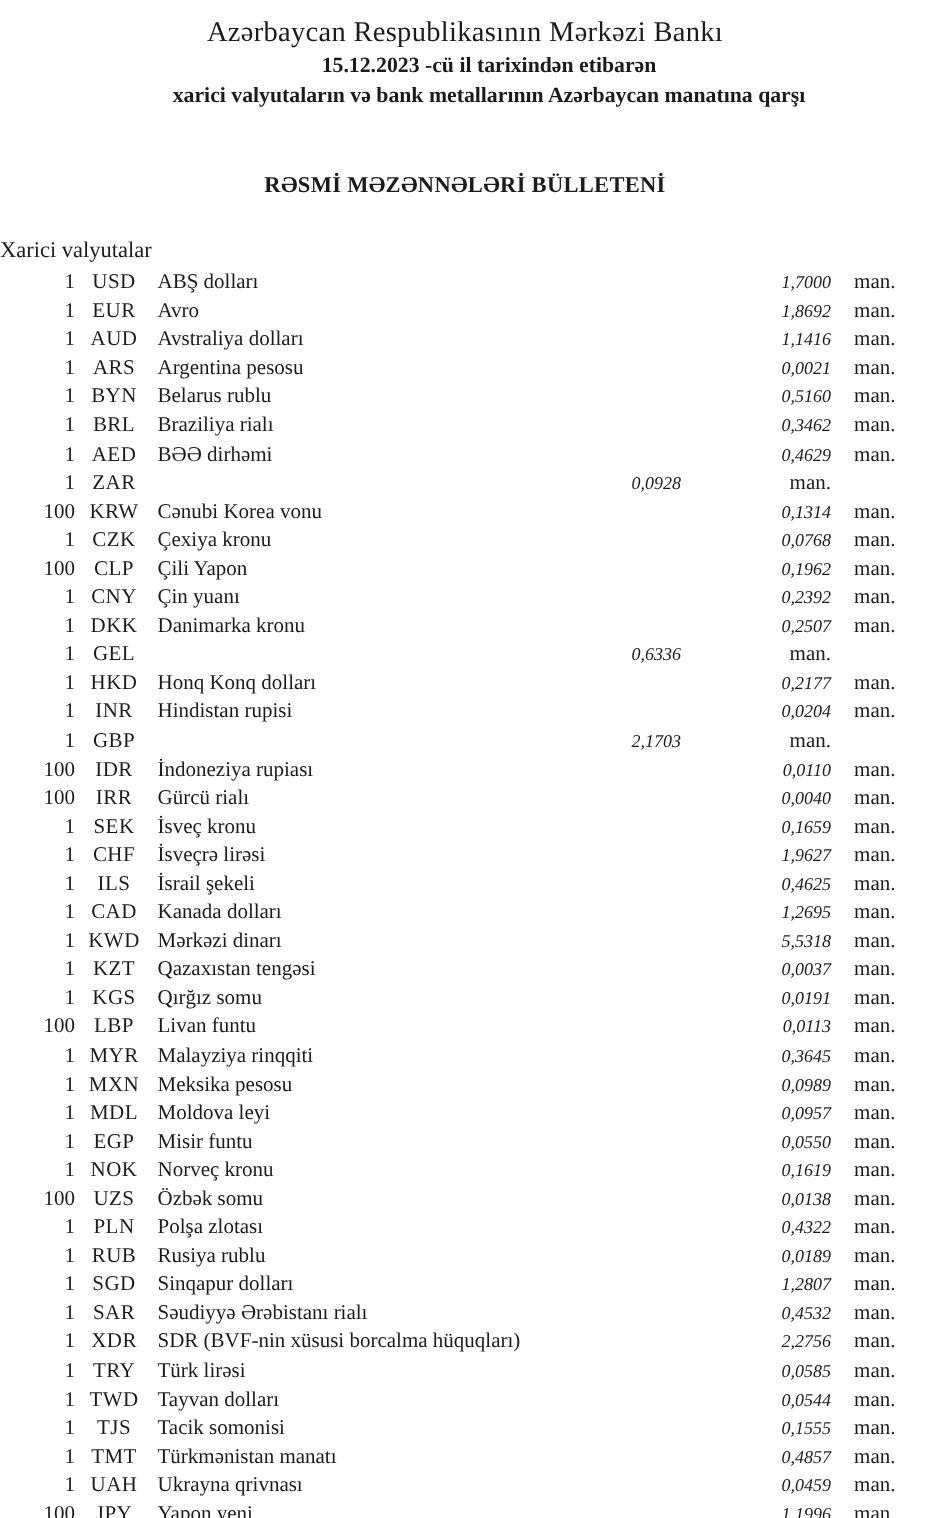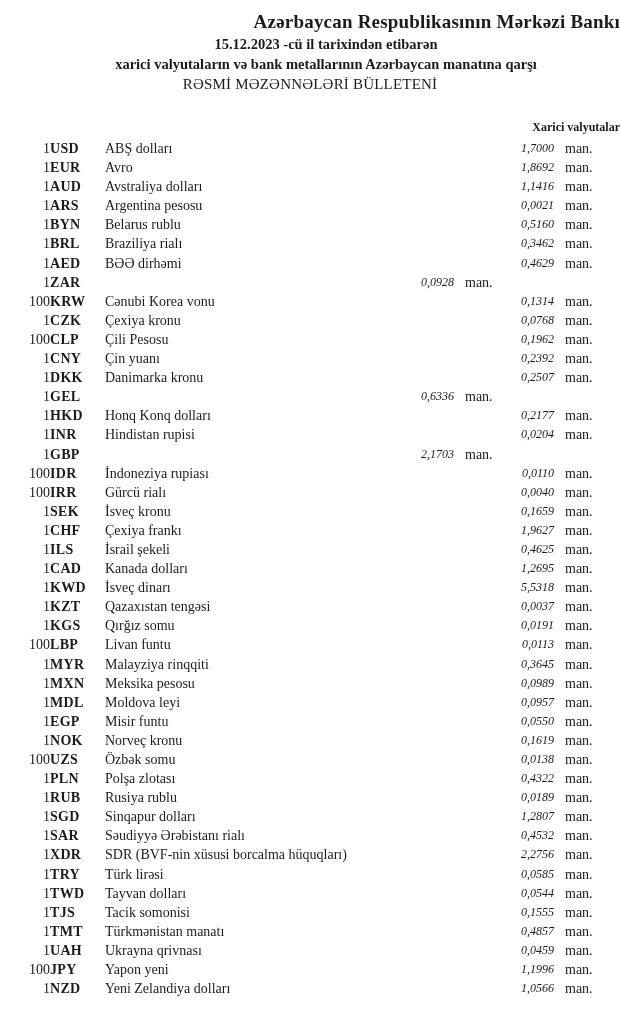--- a/index.html
+++ b/index.html
@@ -13,64 +13,64 @@
     overflow: hidden;
     color: #1b1b1b;
     font-family: "Liberation Serif", "DejaVu Serif", serif;
     -webkit-font-smoothing: antialiased;
   }
   .header { text-align: center; }
   .bank-name {
     padding-top: 9px;
     font-size: 19px;
     line-height: 25px;
-    font-weight: bold;
+    font-weight: normal;
     letter-spacing: 0.2px;
-    text-align: right;
   }
   .header-line {
     font-size: 14.5px;
     line-height: 20px;
     font-weight: bold;
     margin-left: 32px;
   }
   .bulletin-title {
     font-size: 15px;
     line-height: 21px;
-    font-weight: normal;
+    font-weight: bold;
     letter-spacing: 0.2px;
+    margin-top: 40px;
   }
   .section-title {
     margin-top: 22px;
-    text-align: right;
-    font-size: 12px;
+    text-align: left;
+    font-size: 15px;
     line-height: 20px;
-    font-weight: bold;
+    font-weight: normal;
   }
   .rates-table {
     width: 597px;
     margin-top: 2px;
   }
   .rate-row {
     display: grid;
     grid-template-columns: 50px 52px 352px 100px 43px;
     font-size: 14px;
     line-height: 19.1px;
     white-space: nowrap;
   }
   .cell-qty  { text-align: right; }
-  .cell-code { letter-spacing: 0.3px; font-weight: bold; }
+  .cell-code { text-align: center; letter-spacing: 0.3px; }
   .cell-name { padding-left: 3px; }
   .cell-rate {
     text-align: right;
     font-weight: normal;
     font-style: italic;
     font-size: 12px;
   }
-  .cell-unit { padding-left: 11px; }
+  .cell-unit { padding-left: 11px; text-align: right; }
 </style>
 </head>
 <body>
 
 <div class="header">
   <div class="bank-name">Azərbaycan Respublikasının Mərkəzi Bankı</div>
   <div class="header-line">15.12.2023 -cü il tarixindən etibarən</div>
   <div class="header-line">xarici valyutaların və bank metallarının Azərbaycan manatına qarşı</div>
   <div class="bulletin-title">RƏSMİ MƏZƏNNƏLƏRİ BÜLLETENİ</div>
 </div>
@@ -143,21 +143,21 @@
     <div class="rate-row">
     <span class="cell-qty">1</span>
     <span class="cell-code">CZK</span>
     <span class="cell-name">Çexiya kronu</span>
     <span class="cell-rate">0,0768</span>
     <span class="cell-unit">man.</span>
   </div>
     <div class="rate-row">
     <span class="cell-qty">100</span>
     <span class="cell-code">CLP</span>
-    <span class="cell-name">Çili Pesosu</span>
+    <span class="cell-name">Çili Yapon</span>
     <span class="cell-rate">0,1962</span>
     <span class="cell-unit">man.</span>
   </div>
     <div class="rate-row">
     <span class="cell-qty">1</span>
     <span class="cell-code">CNY</span>
     <span class="cell-name">Çin yuanı</span>
     <span class="cell-rate">0,2392</span>
     <span class="cell-unit">man.</span>
   </div>
@@ -211,42 +211,42 @@
     <div class="rate-row">
     <span class="cell-qty">1</span>
     <span class="cell-code">SEK</span>
     <span class="cell-name">İsveç kronu</span>
     <span class="cell-rate">0,1659</span>
     <span class="cell-unit">man.</span>
   </div>
     <div class="rate-row">
     <span class="cell-qty">1</span>
     <span class="cell-code">CHF</span>
-    <span class="cell-name">Çexiya frankı</span>
+    <span class="cell-name">İsveçrə lirəsi</span>
     <span class="cell-rate">1,9627</span>
     <span class="cell-unit">man.</span>
   </div>
     <div class="rate-row">
     <span class="cell-qty">1</span>
     <span class="cell-code">ILS</span>
     <span class="cell-name">İsrail şekeli</span>
     <span class="cell-rate">0,4625</span>
     <span class="cell-unit">man.</span>
   </div>
     <div class="rate-row">
     <span class="cell-qty">1</span>
     <span class="cell-code">CAD</span>
     <span class="cell-name">Kanada dolları</span>
     <span class="cell-rate">1,2695</span>
     <span class="cell-unit">man.</span>
   </div>
     <div class="rate-row">
     <span class="cell-qty">1</span>
     <span class="cell-code">KWD</span>
-    <span class="cell-name">İsveç dinarı</span>
+    <span class="cell-name">Mərkəzi dinarı</span>
     <span class="cell-rate">5,5318</span>
     <span class="cell-unit">man.</span>
   </div>
     <div class="rate-row">
     <span class="cell-qty">1</span>
     <span class="cell-code">KZT</span>
     <span class="cell-name">Qazaxıstan tengəsi</span>
     <span class="cell-rate">0,0037</span>
     <span class="cell-unit">man.</span>
   </div>

